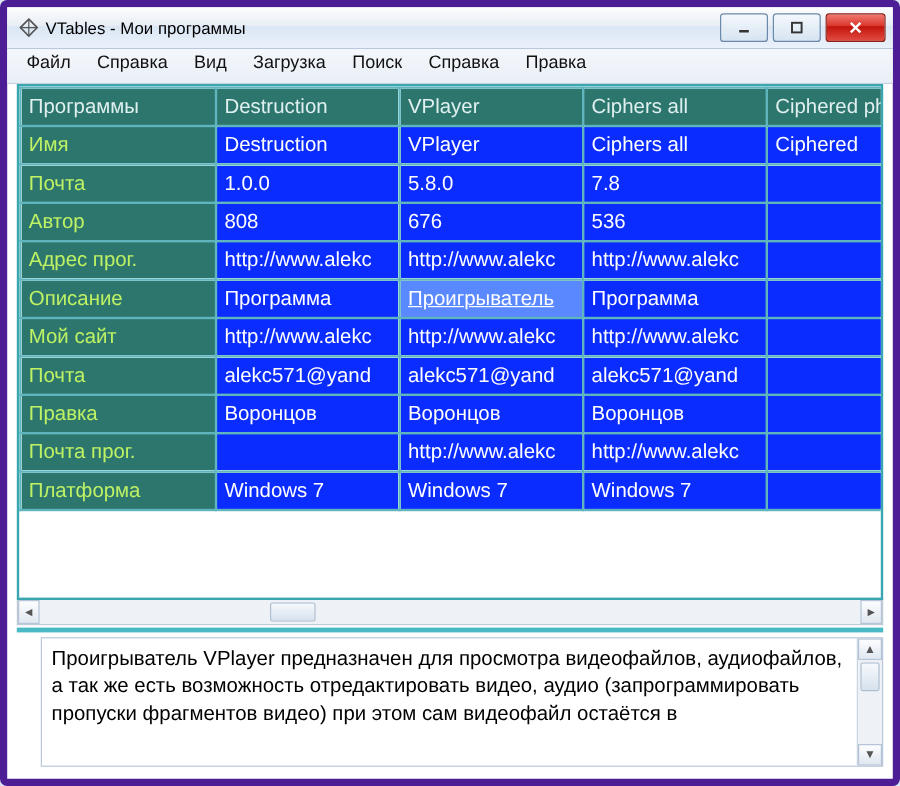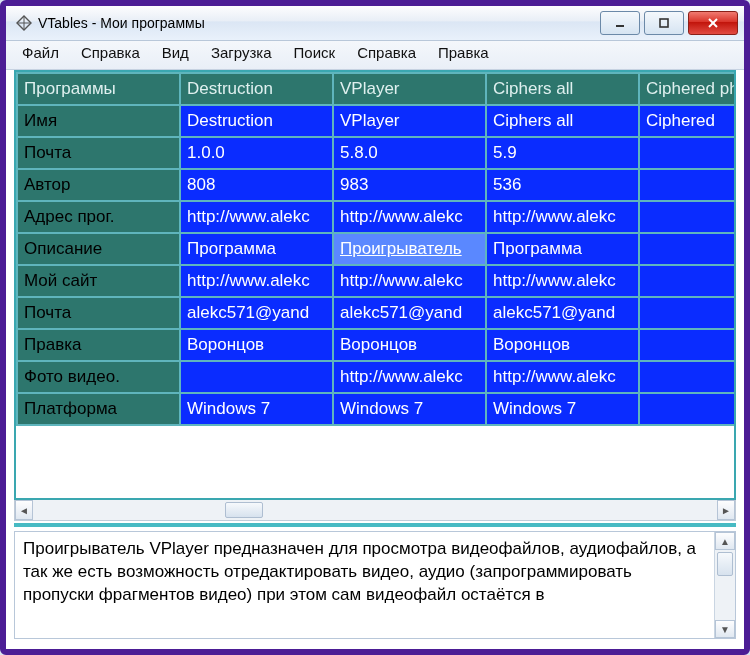--- a/index.html
+++ b/index.html
@@ -14,32 +14,32 @@
   .win-btn svg{display:block;}
   
   .menubar{height:28px;background:linear-gradient(#f4f7fb,#e9eff7);border-bottom:1px solid #c6d2e1;display:flex;align-items:flex-start;padding:0 6px;gap:2px;}
   .menu-item{padding:3px 10px;color:#111;font-size:15px;cursor:default;}
   
   .client{position:absolute;top:64px;left:8px;right:8px;bottom:10px;display:flex;flex-direction:column;}
   .grid-wrap{border:2px solid #3aa7b0;position:relative;overflow:hidden;height:430px;box-sizing:border-box;}
   table.grid{border-collapse:collapse;table-layout:fixed;width:820px;}
   table.grid td, table.grid th{border:2px solid #5fb5bd;height:32px;padding:2px 6px;box-sizing:border-box;overflow:hidden;white-space:nowrap;text-overflow:clip;font-size:17px;}
   table.grid th{background:#2d766d;color:#dff0ef;font-weight:normal;text-align:left;}
-  table.grid td.rowhdr{background:#2d766d;color:#000000;width:163px;}
+  table.grid td.rowhdr{background:#2d766d;color:#bef264;width:163px;}
   table.grid td.data{background:#0a2cff;color:#fff;}
   table.grid td.sel{background:#5a88ff;color:#fff;text-decoration:underline;}
   
   .hscroll{height:20px;background:#eef2f6;border:1px solid #c0cbd8;border-top:none;position:relative;}
   .hscroll .arrow{position:absolute;top:0;width:18px;height:100%;background:linear-gradient(#fdfdfe,#e0e8f1);border:1px solid #b5c4d6;box-sizing:border-box;display:flex;align-items:center;justify-content:center;font-size:10px;color:#555;}
   .hscroll .arrow.left{left:0;}
   .hscroll .arrow.right{right:0;}
   .hscroll .thumb{position:absolute;top:2px;left:210px;width:36px;height:14px;background:linear-gradient(#f6f9fc,#d7e2ee);border:1px solid #aebed1;border-radius:2px;}
   .divider{height:4px;background:#47bac3;margin-top:2px;}
   
-  .desc-wrap{flex:1;margin-top:4px;border:1px solid #b8c7d9;background:#fff;position:relative;display:flex;}
+  .desc-wrap{flex:1;margin-top:4px;border:1px solid #b8c7d9;background:#fff;position:relative;display:flex;margin-left:20px;}
   .desc{flex:1;padding:6px 8px;font-size:17px;line-height:1.35;color:#000;overflow:hidden;}
   .vscroll{width:20px;background:#eef2f6;border-left:1px solid #c9d5e2;position:relative;}
   .vscroll .arrow{position:absolute;left:0;width:100%;height:18px;background:linear-gradient(#fdfdfe,#e0e8f1);border:1px solid #b5c4d6;box-sizing:border-box;display:flex;align-items:center;justify-content:center;font-size:10px;color:#555;}
   .vscroll .arrow.up{top:0;}
   .vscroll .arrow.down{bottom:0;}
   .vscroll .thumb{position:absolute;left:2px;top:20px;width:14px;height:22px;background:linear-gradient(#f6f9fc,#d7e2ee);border:1px solid #aebed1;border-radius:2px;}
   col.c0{width:163px;} col.c1{width:153px;} col.c2{width:153px;} col.c3{width:153px;} col.c4{width:198px;}
 </style>
 </head>
 <body>
@@ -110,27 +110,27 @@
               <td class="rowhdr">Имя</td>
               <td class="data">Destruction</td>
               <td class="data">VPlayer</td>
               <td class="data">Ciphers all</td>
               <td class="data">Ciphered</td>
             </tr>
             <tr>
               <td class="rowhdr">Почта</td>
               <td class="data">1.0.0</td>
               <td class="data">5.8.0</td>
-              <td class="data">5.9</td>
+              <td class="data">7.8</td>
               <td class="data"></td>
             </tr>
             <tr>
               <td class="rowhdr">Автор</td>
               <td class="data">808</td>
-              <td class="data">983</td>
+              <td class="data">676</td>
               <td class="data">536</td>
               <td class="data"></td>
             </tr>
             <tr>
               <td class="rowhdr">Адрес прог.</td>
               <td class="data">http://www.alekc</td>
               <td class="data">http://www.alekc</td>
               <td class="data">http://www.alekc</td>
               <td class="data"></td>
             </tr>
@@ -156,21 +156,21 @@
               <td class="data"></td>
             </tr>
             <tr>
               <td class="rowhdr">Правка</td>
               <td class="data">Воронцов</td>
               <td class="data">Воронцов</td>
               <td class="data">Воронцов</td>
               <td class="data"></td>
             </tr>
             <tr>
-              <td class="rowhdr">Фото видео.</td>
+              <td class="rowhdr">Почта прог.</td>
               <td class="data"></td>
               <td class="data">http://www.alekc</td>
               <td class="data">http://www.alekc</td>
               <td class="data"></td>
             </tr>
             <tr>
               <td class="rowhdr">Платформа</td>
               <td class="data">Windows 7</td>
               <td class="data">Windows 7</td>
               <td class="data">Windows 7</td>

